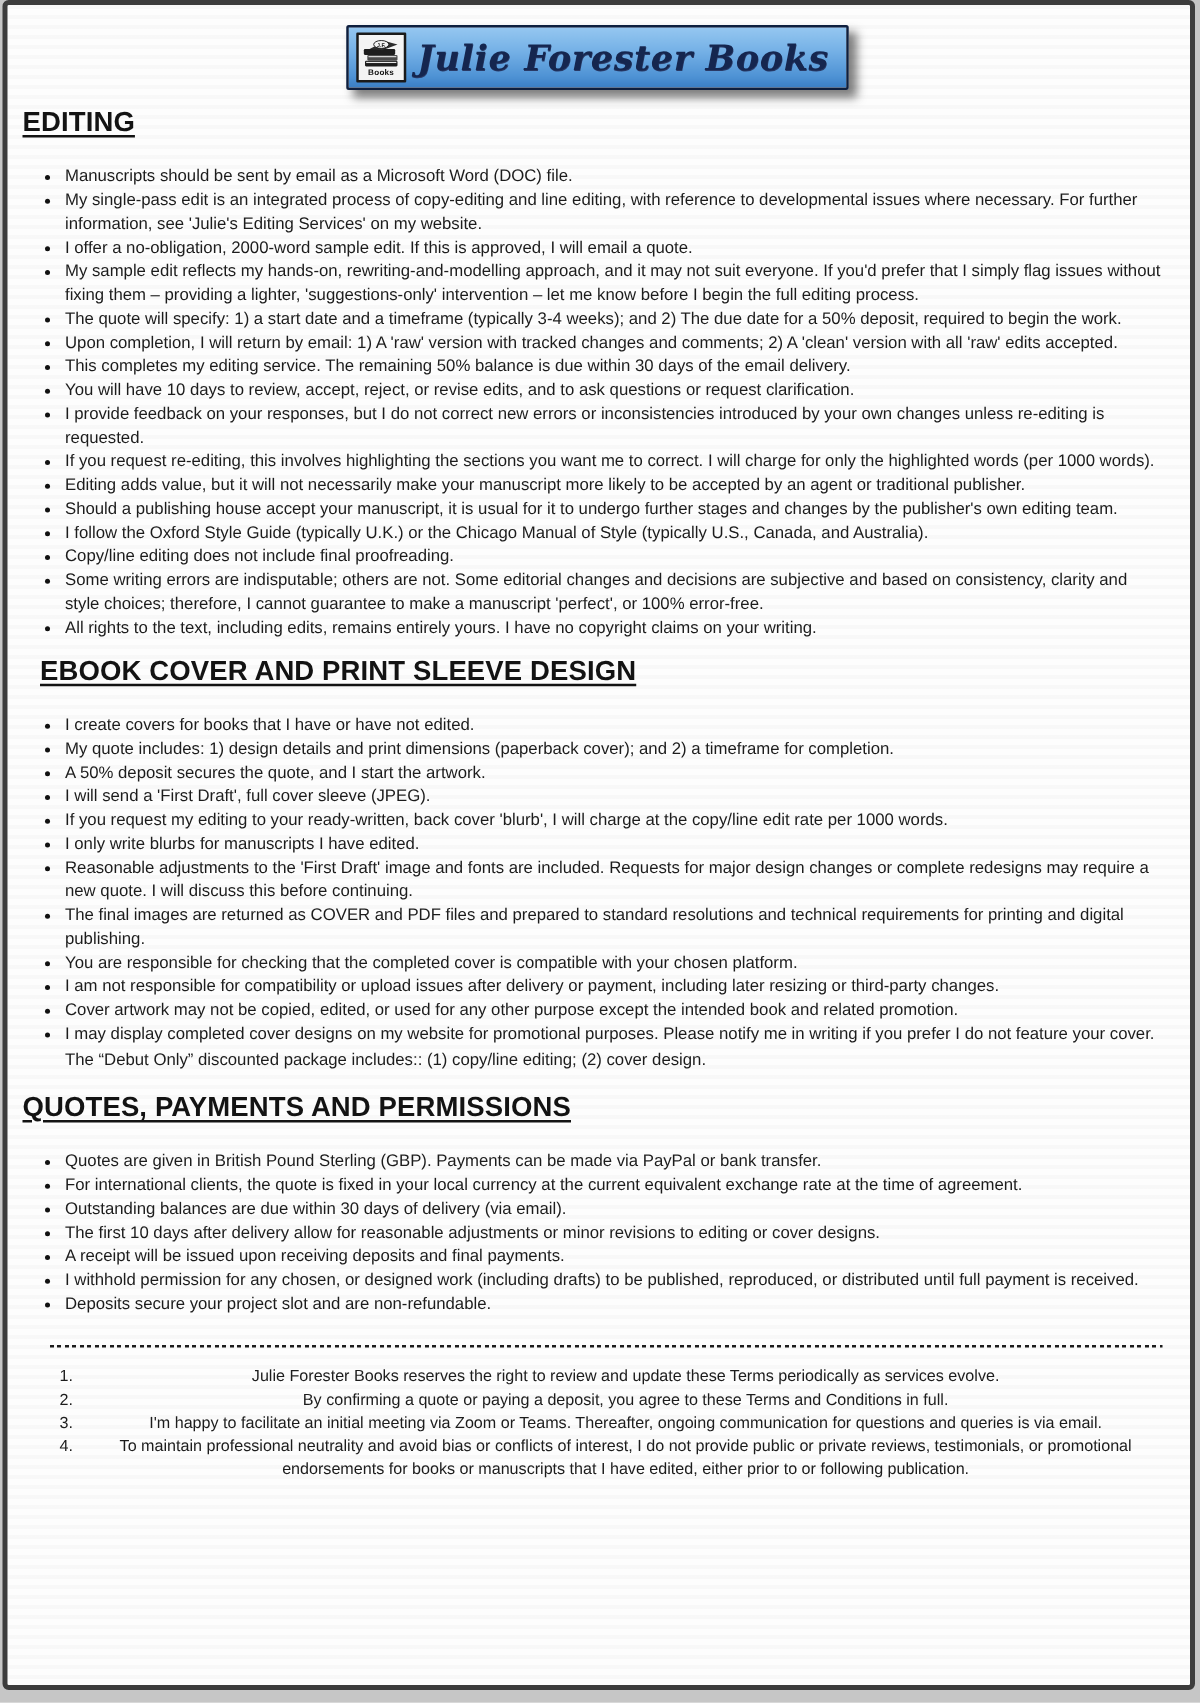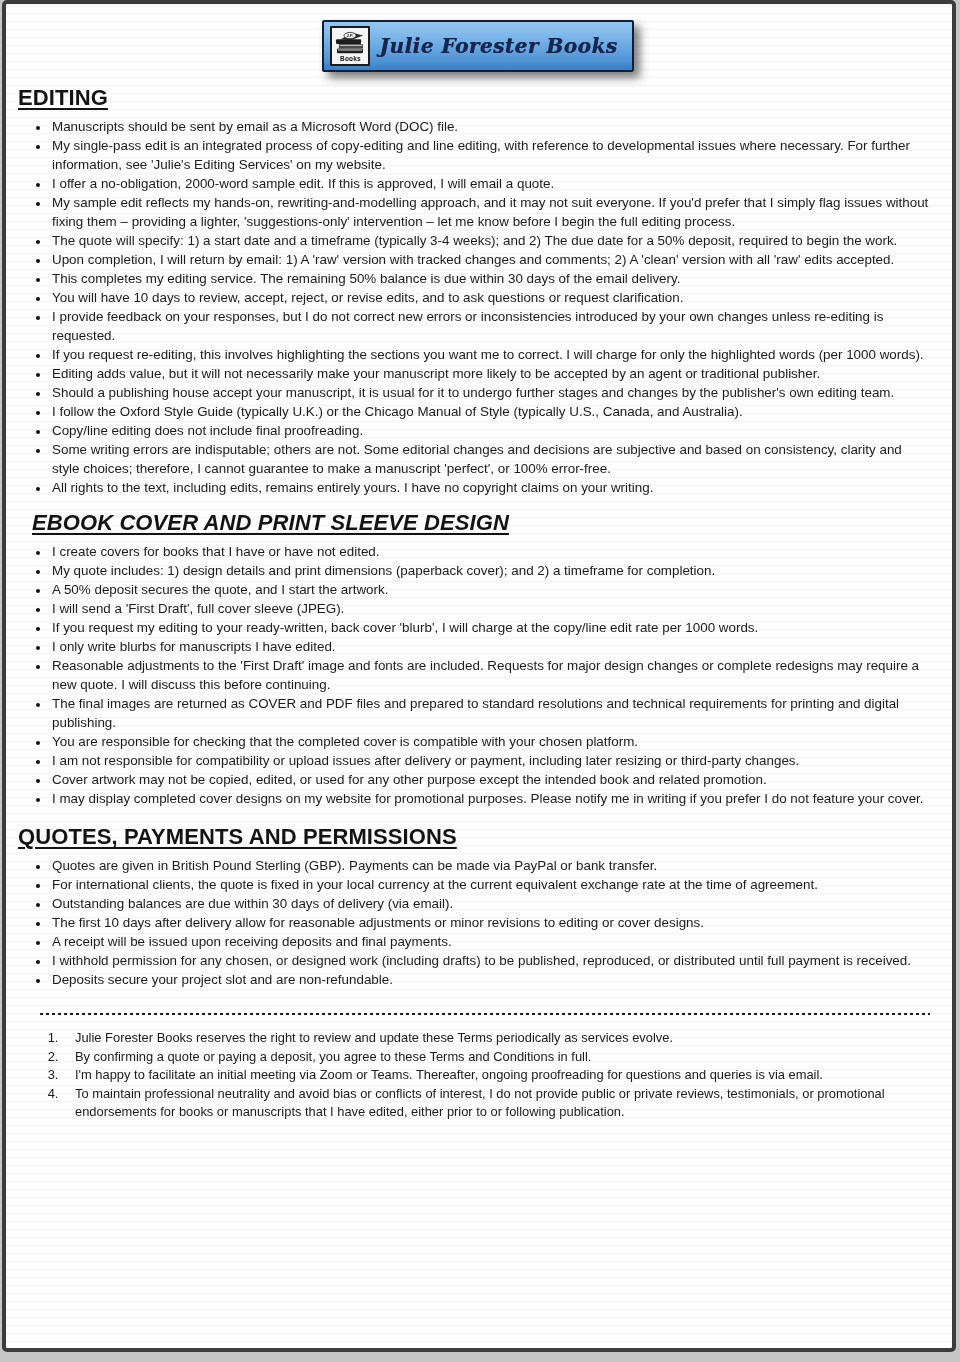--- a/index.html
+++ b/index.html
@@ -20,45 +20,45 @@
     border:2px solid #0e1f3e;border-radius:2px;
     box-shadow:6px 6px 8px rgba(45,45,45,0.6);
   }
   .logo-box{
     width:40px;height:40px;background:#f4f4f4;border:2px solid #1a1a1a;border-radius:1px;
     display:flex;flex-direction:column;align-items:center;justify-content:center;box-sizing:border-box;
   }
   .logo-box .books-label{font-size:6.5px;font-weight:bold;color:#111;line-height:6px;letter-spacing:0.2px;}
   .brand-script{
     font-family:"DejaVu Serif",serif;font-style:italic;font-weight:700;
-    font-size:20px;color:#15264f;letter-spacing:0.5px;white-space:nowrap;
+    font-size:28px;color:#15264f;letter-spacing:0.5px;white-space:nowrap;
     text-shadow:0.4px 0.4px 0 #2a3a66;
   }
   .doc-title{
     margin:20px 0 0;font-size:20px;font-weight:bold;color:#151515;letter-spacing:0.2px;
     text-decoration:underline;text-decoration-thickness:2px;text-underline-offset:4px;
   }
   
   .sec-heading{
     margin:13px 0 3px 2px;font-size:22px;font-weight:bold;color:#131313;
     text-decoration:underline;text-decoration-thickness:2px;text-underline-offset:3px;
     letter-spacing:0.1px;
   }
-  .sec-heading.indent{margin-left:16px;font-style:italic;}
+  .sec-heading.indent{margin-left:16px;}
   .sec-heading.small{font-size:16px;}
-  ul.bullets{margin:6px 0 0;padding:0 8px 0 34px;list-style:disc outside;}
+  ul.bullets{margin:20px 0 0;padding:0 8px 0 34px;list-style:disc outside;}
   ul.bullets li{font-size:13.4px;line-height:19px;color:#1c1c1c;padding-left:2px;}
   ul.bullets li::marker{color:#111;font-size:12px;}
   .plain-para{margin:2px 8px 0 36px;font-size:13.4px;line-height:19px;color:#1c1c1c;}
   
   .divider{
     height:2px;margin:24px 10px 0 24px;
     background-image:repeating-linear-gradient(90deg,#1b1b1b 0 3px,transparent 3px 6px);
   }
-  ol.footnotes{margin:14px 0 0 24px;padding:0 14px 0 22px;list-style:decimal outside;}
+  ol.footnotes{margin:14px 0 0 24px;padding:0 14px 0 22px;list-style:decimal outside;text-align:center;}
   ol.footnotes li{font-size:12.9px;line-height:18.6px;color:#1c1c1c;padding-left:13px;}
   ol.footnotes li::marker{color:#1c1c1c;}
 </style>
 </head>
 <body>
 
 <div class="canvas">
   <div class="page">
 
     <div class="header">
@@ -109,35 +109,36 @@
         <li>If you request my editing to your ready-written, back cover 'blurb', I will charge at the copy/line edit rate per 1000 words.</li>
         <li>I only write blurbs for manuscripts I have edited.</li>
         <li>Reasonable adjustments to the 'First Draft' image and fonts are included. Requests for major design changes or complete redesigns may require a new quote. I will discuss this before continuing.</li>
         <li>The final images are returned as COVER and PDF files and prepared to standard resolutions and technical requirements for printing and digital publishing.</li>
         <li>You are responsible for checking that the completed cover is compatible with your chosen platform.</li>
         <li>I am not responsible for compatibility or upload issues after delivery or payment, including later resizing or third-party changes.</li>
         <li>Cover artwork may not be copied, edited, or used for any other purpose except the intended book and related promotion.</li>
         <li>I may display completed cover designs on my website for promotional purposes. Please notify me in writing if you prefer I do not feature your cover.</li>
       </ul>
 
+    <p class="plain-para">The “Debut Only” discounted package includes:: (1) copy/line editing; (2) cover design.</p>
 
     <h2 class="sec-heading" style="margin-top:16px;">QUOTES, PAYMENTS AND PERMISSIONS</h2>
     <ul class="bullets">
         <li>Quotes are given in British Pound Sterling (GBP). Payments can be made via PayPal or bank transfer.</li>
         <li>For international clients, the quote is fixed in your local currency at the current equivalent exchange rate at the time of agreement.</li>
         <li>Outstanding balances are due within 30 days of delivery (via email).</li>
         <li>The first 10 days after delivery allow for reasonable adjustments or minor revisions to editing or cover designs.</li>
         <li>A receipt will be issued upon receiving deposits and final payments.</li>
         <li>I withhold permission for any chosen, or designed work (including drafts) to be published, reproduced, or distributed until full payment is received.</li>
         <li>Deposits secure your project slot and are non-refundable.</li>
       </ul>
 
     <div class="divider"></div>
 
     <ol class="footnotes">
         <li>Julie Forester Books reserves the right to review and update these Terms periodically as services evolve.</li>
         <li>By confirming a quote or paying a deposit, you agree to these Terms and Conditions in full.</li>
-        <li>I'm happy to facilitate an initial meeting via Zoom or Teams. Thereafter, ongoing proofreading for questions and queries is via email.</li>
+        <li>I'm happy to facilitate an initial meeting via Zoom or Teams. Thereafter, ongoing communication for questions and queries is via email.</li>
         <li>To maintain professional neutrality and avoid bias or conflicts of interest, I do not provide public or private reviews, testimonials, or promotional endorsements for books or manuscripts that I have edited, either prior to or following publication.</li>
       </ol>
 
   </div>
 </div>
 
 </body></html>

